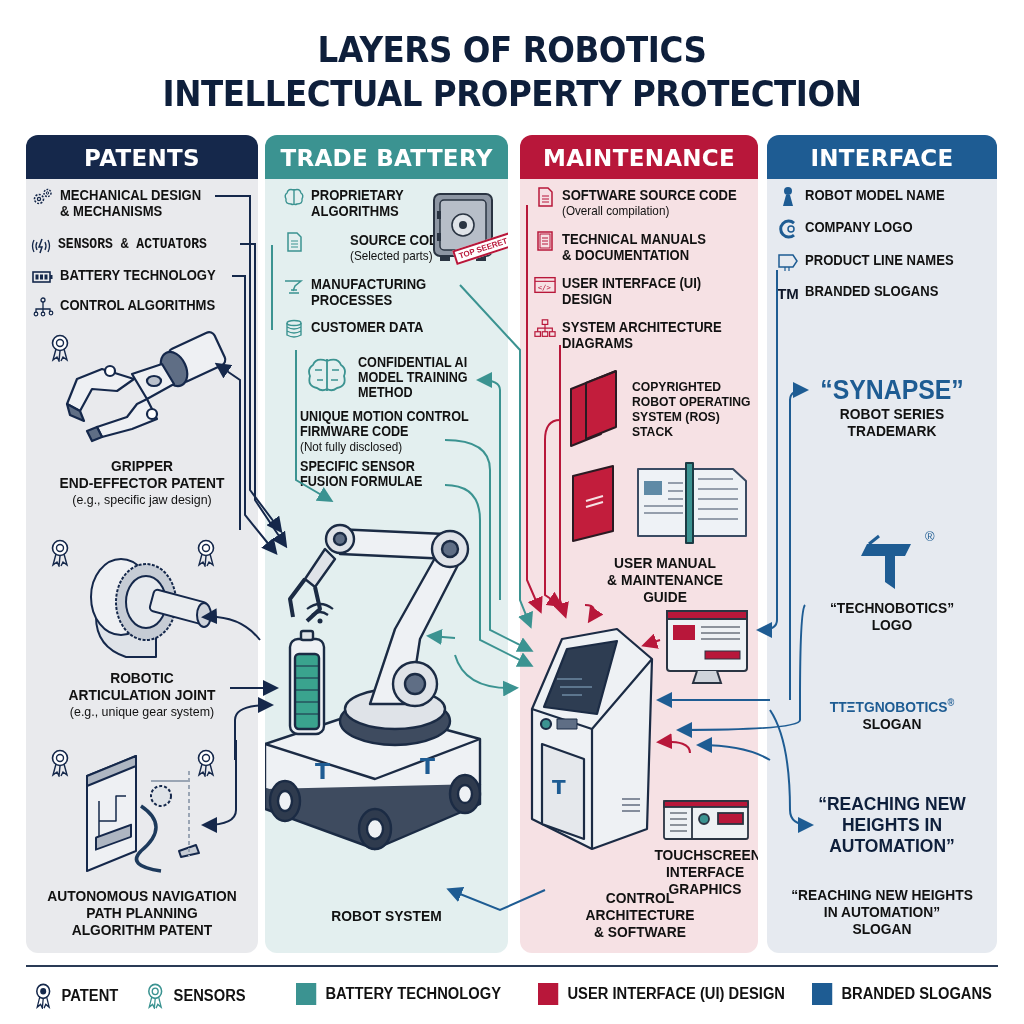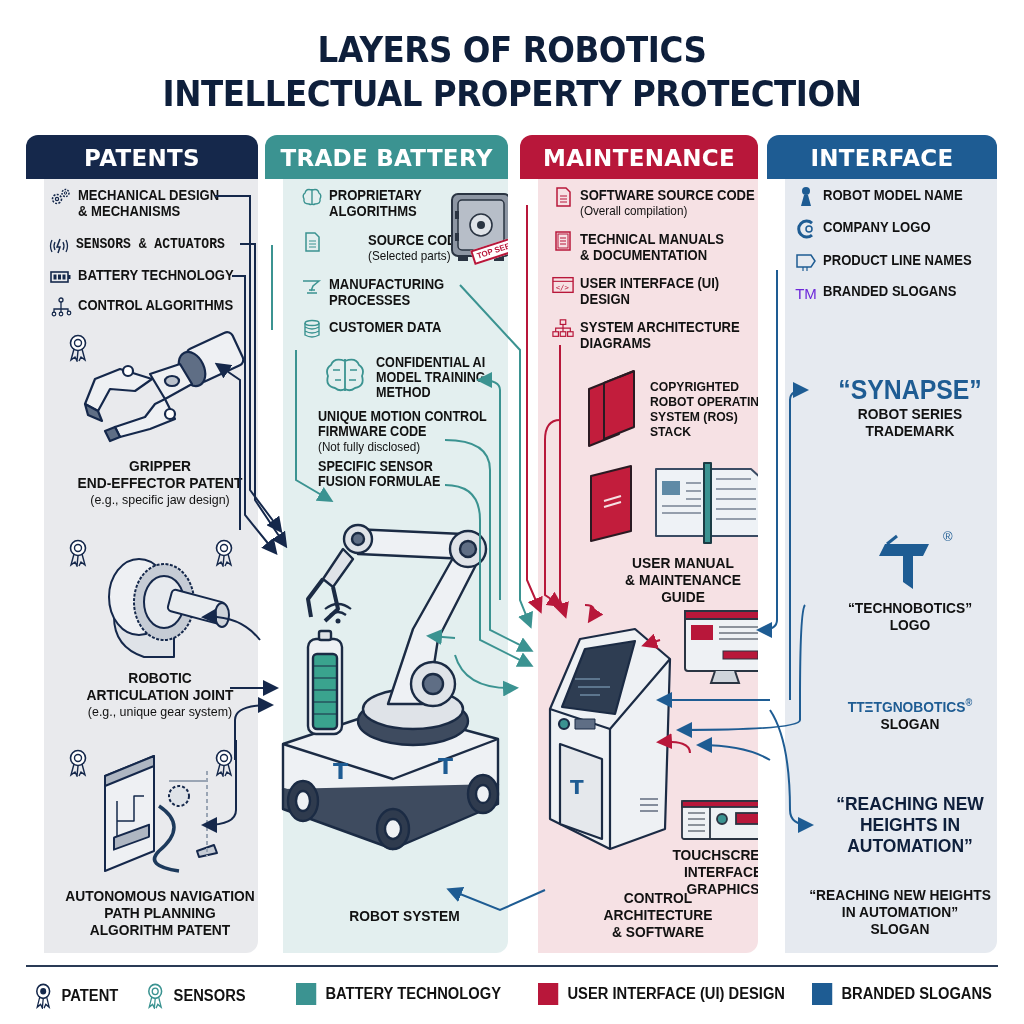--- a/index.html
+++ b/index.html
@@ -4,21 +4,21 @@
 <style>
   * { box-sizing: border-box; margin: 0; padding: 0; }
   html, body { width: 1024px; height: 1024px; background: #ffffff; overflow: hidden; }
   body { position: relative; font-family: "Liberation Sans", "DejaVu Sans", sans-serif; color: #111; }
   .title { position: absolute; left: 0; top: 28px; width: 1024px; text-align: center;
            font-family: "DejaVu Sans", sans-serif; font-weight: bold; color: #0e1f3b;
            font-size: 35px; line-height: 44px; letter-spacing: -0.5px; transform: scaleX(0.93); }
   .col { position: absolute; top: 135px; height: 818px; border-radius: 12px; overflow: hidden; }
   .col .hdr { height: 44px; color: #fff; font-family: "DejaVu Sans", sans-serif; font-weight: bold;
               font-size: 23px; line-height: 46px; text-align: center; letter-spacing: 0.3px; }
-  .col .body { position: absolute; top: 44px; left: 0; right: 0; bottom: 0; margin-left: 18px; }
+  .col .body { position: absolute; top: 44px; left: 0; right: 0; bottom: 0; }
   #c-pat { left: 26px; width: 232px; } #c-pat .hdr { background: #15284b; } #c-pat .body { background: #e9eaed; }
   #c-ts { left: 265px; width: 243px; } #c-ts .hdr { background: #3b9391; } #c-ts .body { background: #e3efef; }
   #c-cr { left: 520px; width: 238px; } #c-cr .hdr { background: #b8173a; } #c-cr .body { background: #f6e1e4; }
   #c-tm { left: 767px; width: 230px; } #c-tm .hdr { background: #1e5c93; } #c-tm .body { background: #e6eaf0; }
 
   .item { position: absolute; display: flex; align-items: flex-start; gap: 6px; }
   .item .ic { width: 22px; height: 20px; flex: 0 0 22px; display: flex; align-items: center; justify-content: center; }
   .item .lbl { font-weight: bold; font-size: 14.5px; line-height: 16px; transform-origin: left top; transform: scaleX(0.9); white-space: nowrap; }
   .item .sub { font-weight: normal; font-size: 13px; line-height: 15px; display: block; }
   .cap { position: absolute; text-align: center; font-weight: bold; font-size: 15px; line-height: 17px; transform: scaleX(0.92); }
@@ -456,21 +456,21 @@
     <div class="item" style="left:10px;top:73px;">
       <span class="ic">
         <svg width="22" height="22" viewBox="0 0 22 22">
             <path d="M2 4 H16 L20 10 L16 16 H2 Z" fill="none" stroke="#1e5c93" stroke-width="1.5"></path>
             <path d="M8 16 V20 M12 16 V20" stroke="#1e5c93" stroke-width="1.2"></path>
           </svg>
       </span>
       <span class="lbl">PRODUCT LINE NAMES</span>
     </div>
     <div class="item" style="left:10px;top:104px;">
-      <span class="ic" style="color:#6d28d9;font-weight:normal;font-size:15px;text-align:center;">TM</span>
+      <span class="ic" style="color:#0f172a;font-weight:bold;font-size:15px;text-align:center;">TM</span>
       <span class="lbl">BRANDED SLOGANS</span>
     </div>
 
     <div class="cap" style="left:30px;width:190px;top:196px;">
       <span style="display:block;color:#1e5c93;font-size:27px;line-height:30px;">“SYNAPSE”</span>
       <span style="display:block">ROBOT SERIES</span>
       <span style="display:block">TRADEMARK</span>
     </div>
 
     <div style="position:absolute;left:92px;top:355px;">

